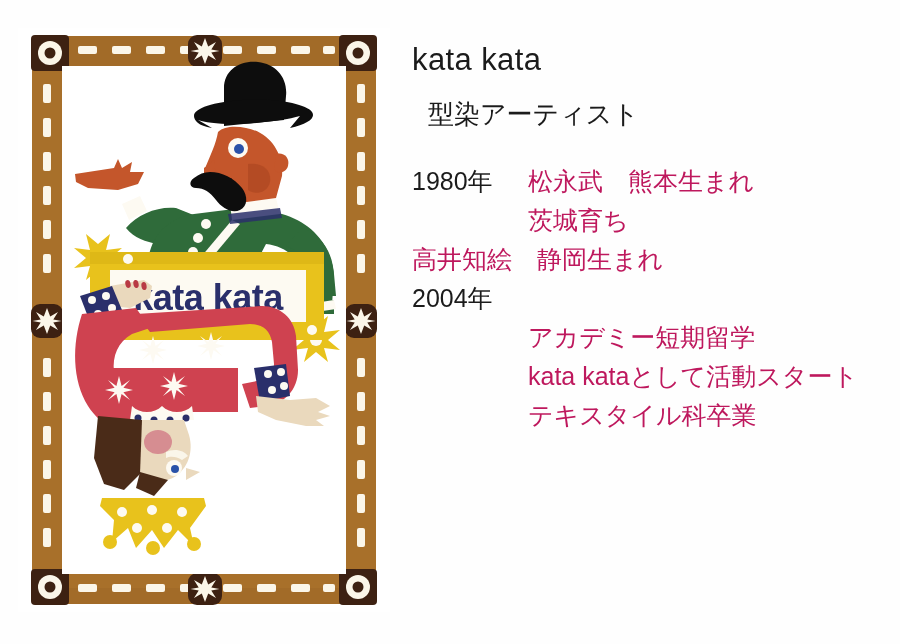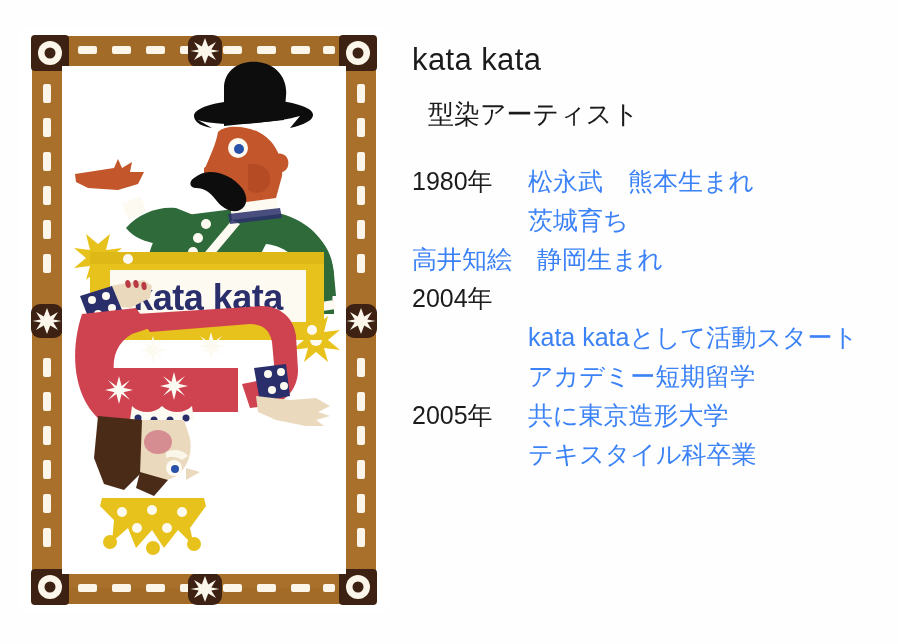--- a/index.html
+++ b/index.html
@@ -70,21 +70,21 @@
   .bio-year {
     width: 116px;
     flex: 0 0 116px;
     font-size: 25px;
     line-height: 39px;
     color: #1b1b1b;
   }
   .bio-text {
     font-size: 25px;
     line-height: 39px;
-    color: #3b82f6;
+    color: #be185d;
     margin-top: 32px;
   }
 </style>
 </head>
 <body>
 
 <div class="page">
 
   <div class="artwork">
     <svg viewBox="0 0 372 584" xmlns="http://www.w3.org/2000/svg" aria-hidden="true">
@@ -422,29 +422,25 @@
         <span class="bio-text">茨城育ち</span>
       </div>
       <div class="bio-row">
         <span class="bio-text">高井知絵　静岡生まれ</span>
       </div>
       <div class="bio-row">
         <span class="bio-year">2004年</span>
       </div>
       <div class="bio-row">
         <span class="bio-year"></span>
+        <span class="bio-text">アカデミー短期留学</span>
+      </div>
+      <div class="bio-row">
+        <span class="bio-year"></span>
         <span class="bio-text">kata kataとして活動スタート</span>
-      </div>
-      <div class="bio-row">
-        <span class="bio-year"></span>
-        <span class="bio-text">アカデミー短期留学</span>
-      </div>
-      <div class="bio-row">
-        <span class="bio-year">2005年</span>
-        <span class="bio-text">共に東京造形大学</span>
       </div>
       <div class="bio-row">
         <span class="bio-year"></span>
         <span class="bio-text">テキスタイル科卒業</span>
       </div>
     </div>
   </div>
 
 </div>
 

